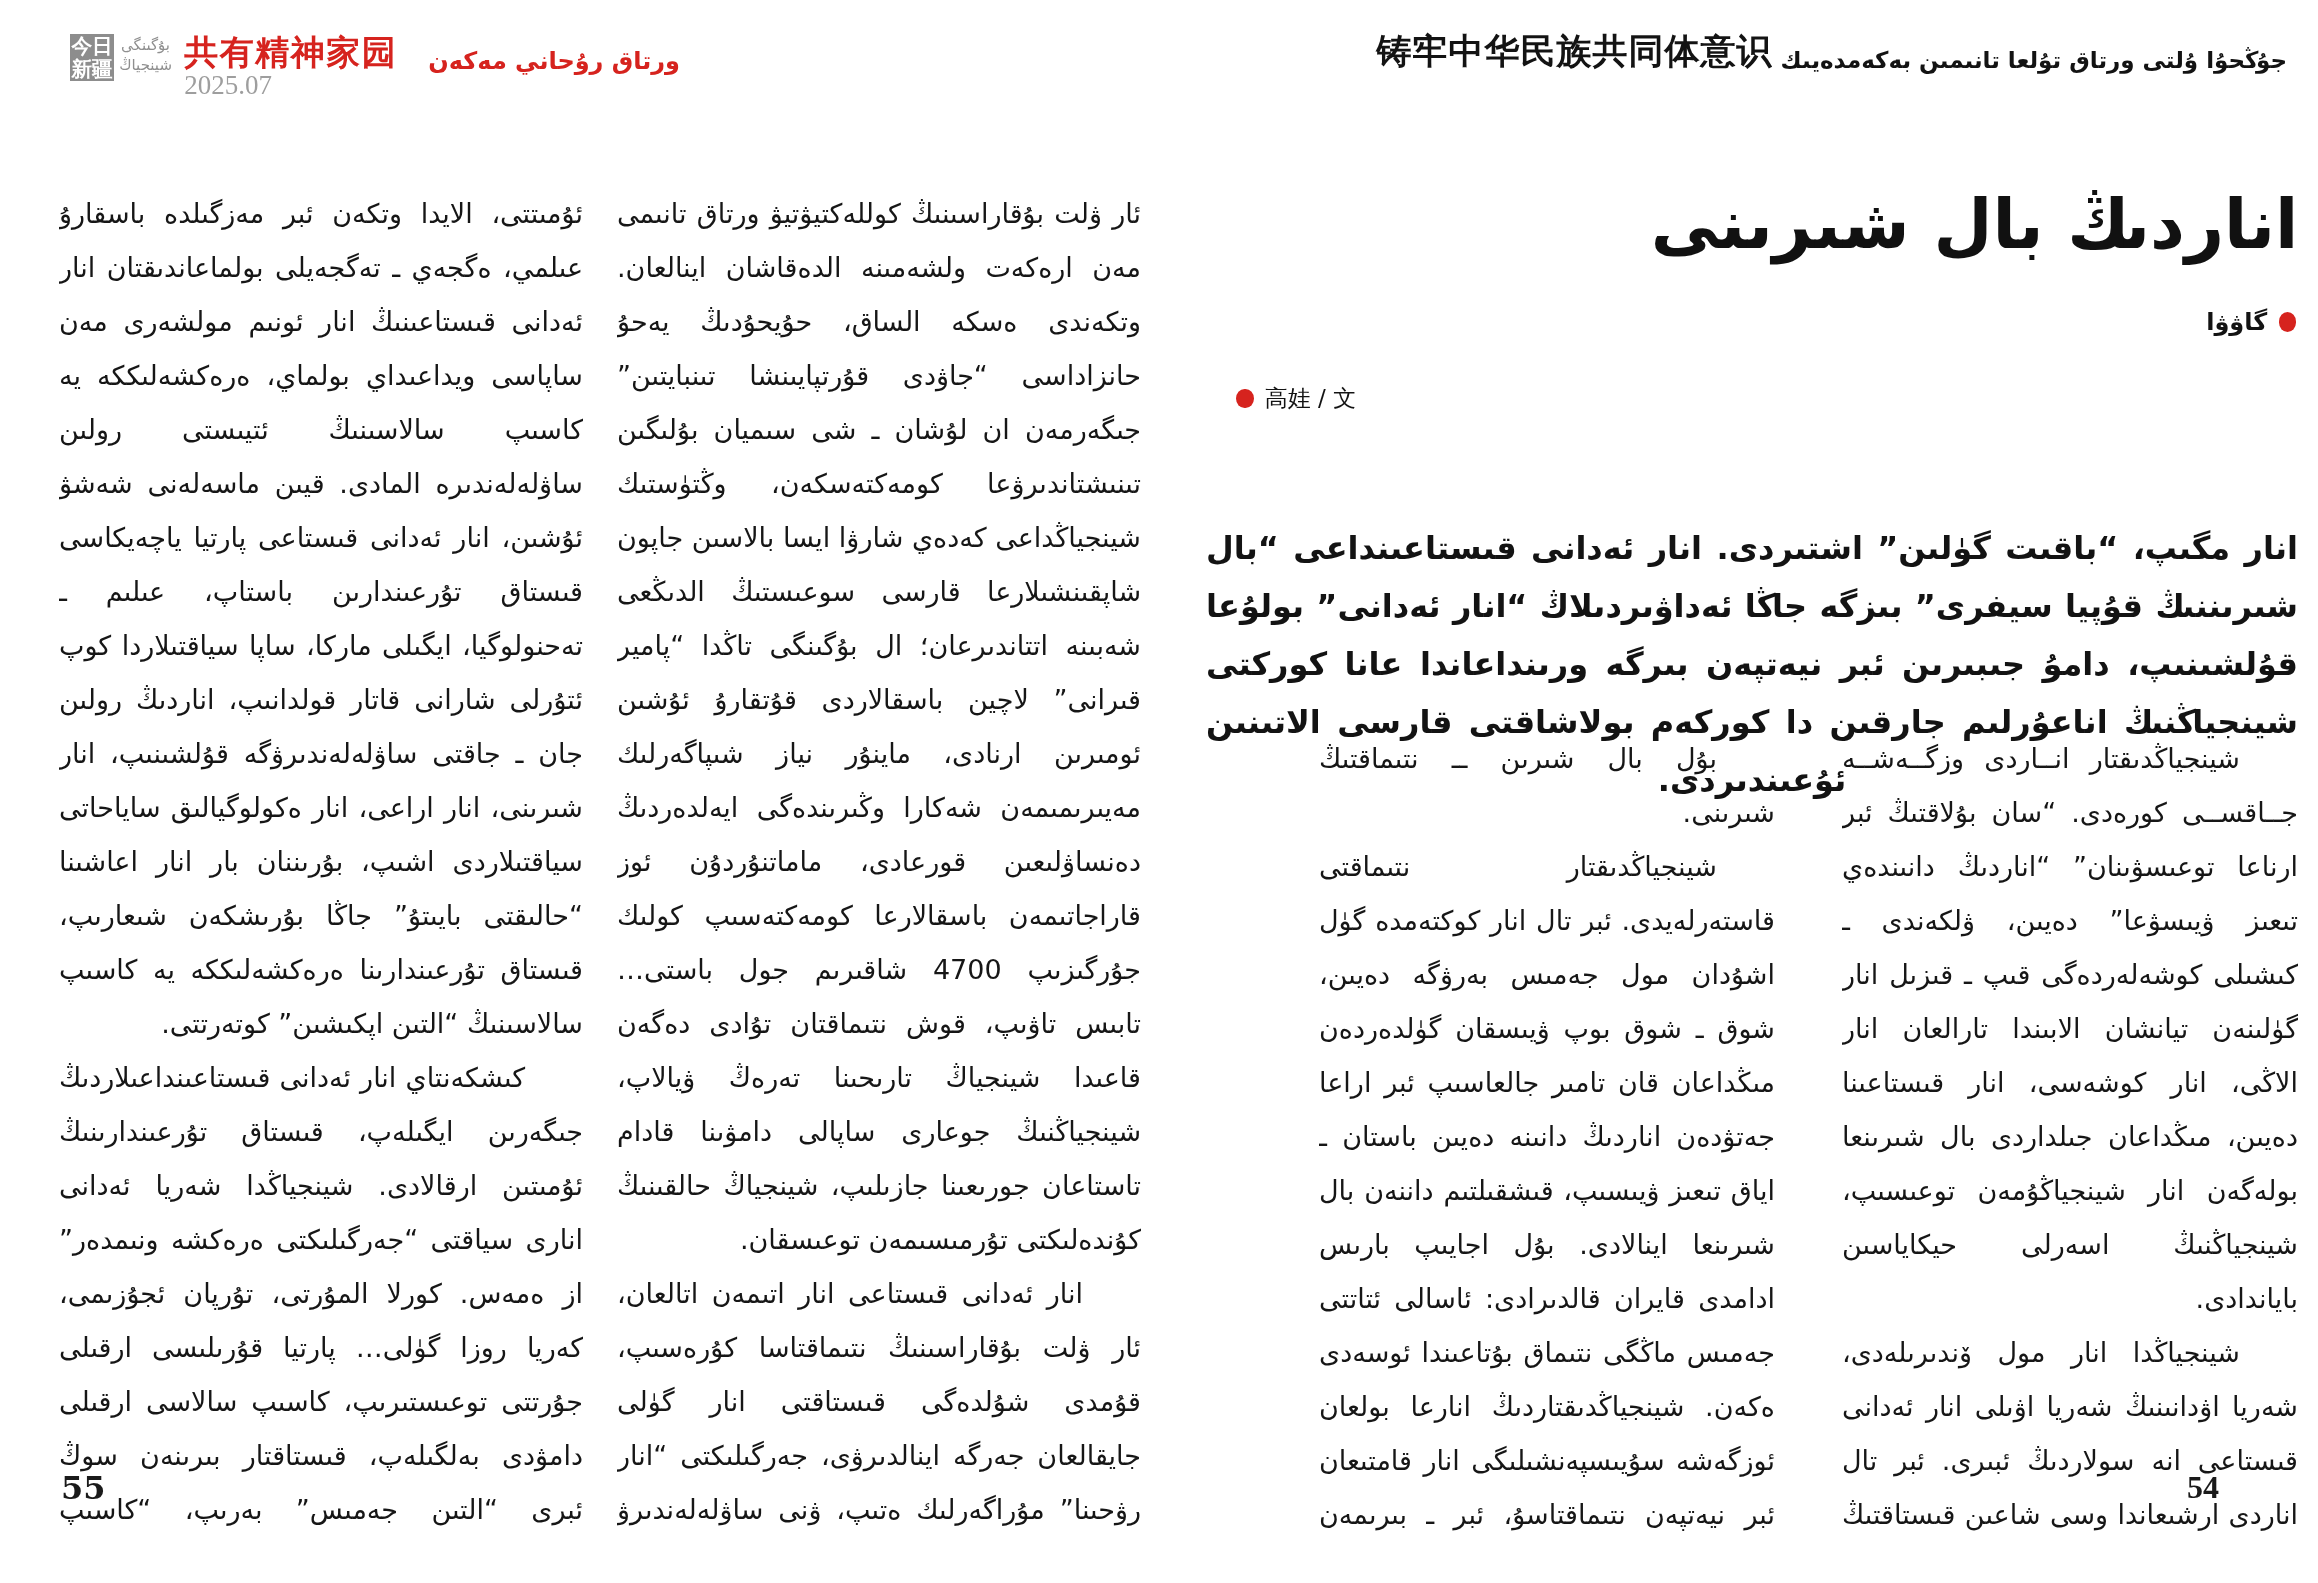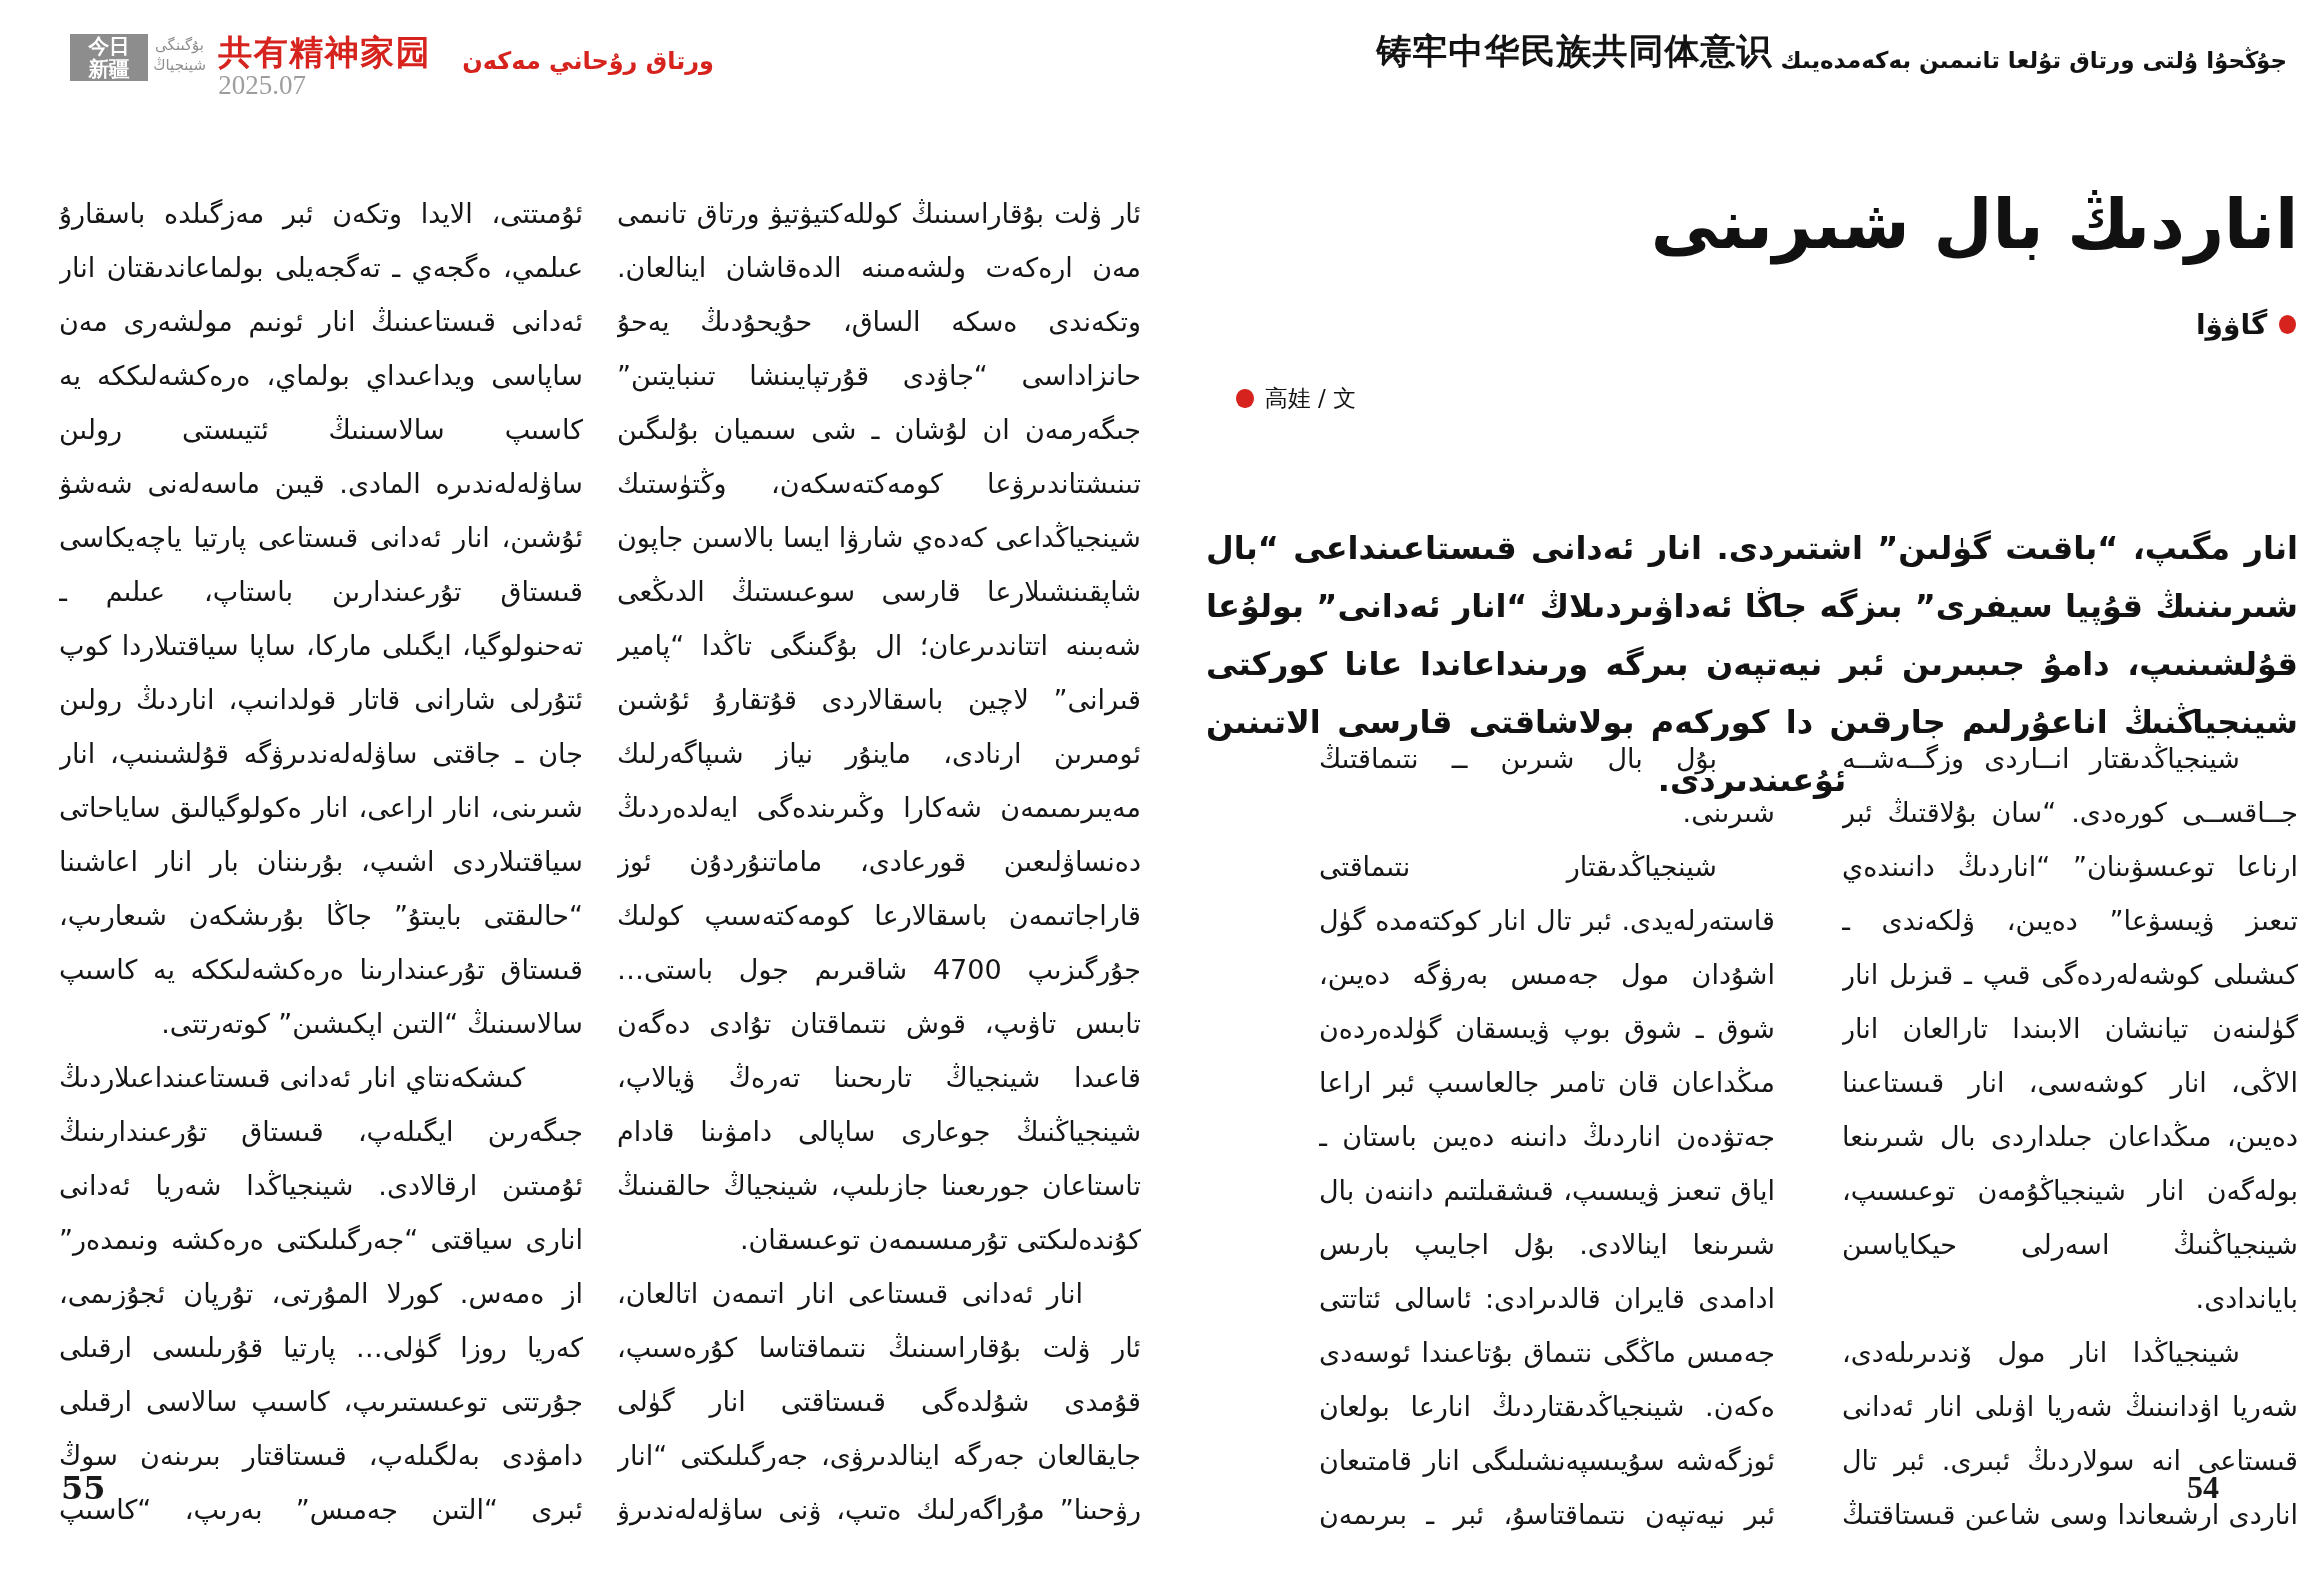--- a/index.html
+++ b/index.html
@@ -1,36 +1,36 @@
 <!DOCTYPE html>
 <html style="font-size:8.2px"><head>
 <meta charset="utf-8">
 <style>
   html,body{margin:0;padding:0;background:#e8e8e8;}
   #canvas{position:relative;width:2319px;height:1584px;background:#ffffff;overflow:hidden;
           font-family:"DejaVu Sans",sans-serif;color:#151515;}
   
   .masthead{position:absolute;left:70px;top:34px;display:flex;align-items:flex-start;}
-  .logo-box{width:78px;height:47px;background:#8d8d8d;color:#ffffff;display:flex;flex-direction:column;
+  .logo-box{width:44px;height:47px;background:#8d8d8d;color:#ffffff;display:flex;flex-direction:column;
             justify-content:center;align-items:center;font-weight:bold;font-size:20.6px;line-height:23px;}
   .logo-uy{color:#8f8f8f;font-size:15px;line-height:19.6px;margin:2.1px 7.2px 0 5.2px;text-align:center;direction:rtl;}
   .theme-block{margin-left:5.2px;}
   .theme-cn{color:#d6231e;font-weight:bold;font-size:34px;line-height:36px;letter-spacing:1.5px;}
   .issue-date{color:#9e9e9e;font-size:27px;line-height:29px;margin-top:1px;font-family:Liberation Serif, serif;}
   .theme-uy{color:#d6231e;font-weight:bold;font-size:24px;margin:13.4px 0 0 31px;direction:rtl;}
   .motto{position:absolute;top:28px;right:32px;display:flex;align-items:center;gap:8px;}
   .motto-cn{font-family:"DejaVu Serif",serif;font-weight:bold;font-size:35px;letter-spacing:1px;color:#131313;}
   .motto-uy{font-size:23px;font-weight:bold;direction:rtl;color:#131313;margin-top:17px;}
   
   .title-uy{position:absolute;top:185px;right:20.6px;font-size:68px;font-weight:bold;direction:rtl;
             letter-spacing:0.5px;color:#111;}
   .author-row{position:absolute;display:flex;align-items:center;direction:rtl;gap:11.3px;}
   .author-uy{top:308px;right:23px;}
   .dot{width:17.5px;height:19.6px;border-radius:50%;background:#d6231e;flex:0 0 auto;}
-  .author-name{font-size:28px;font-weight:bold;color:#131313;}
+  .author-name{font-size:24px;font-weight:bold;color:#131313;}
   .title-cn{position:absolute;left:1230px;top:299px;font-size:55px;font-weight:900;letter-spacing:2.1px;color:#111;}
   .author-cn{top:383px;left:1236px;right:auto;direction:ltr;}
   .author-cn .author-name{font-weight:normal;font-size:23px;}
   
   .intro{position:absolute;left:1206px;top:519px;width:1092px;direction:rtl;text-align:justify;
          text-align-last:center;font-size:32px;line-height:58px;font-weight:bold;color:#131313;}
   
   .cols{position:absolute;display:flex;direction:rtl;}
   .cols-55{left:59px;top:187px;width:1082px;height:1353px;gap:34px;}
   .cols-54{left:1319px;top:732px;width:979px;height:809px;gap:67px;}

